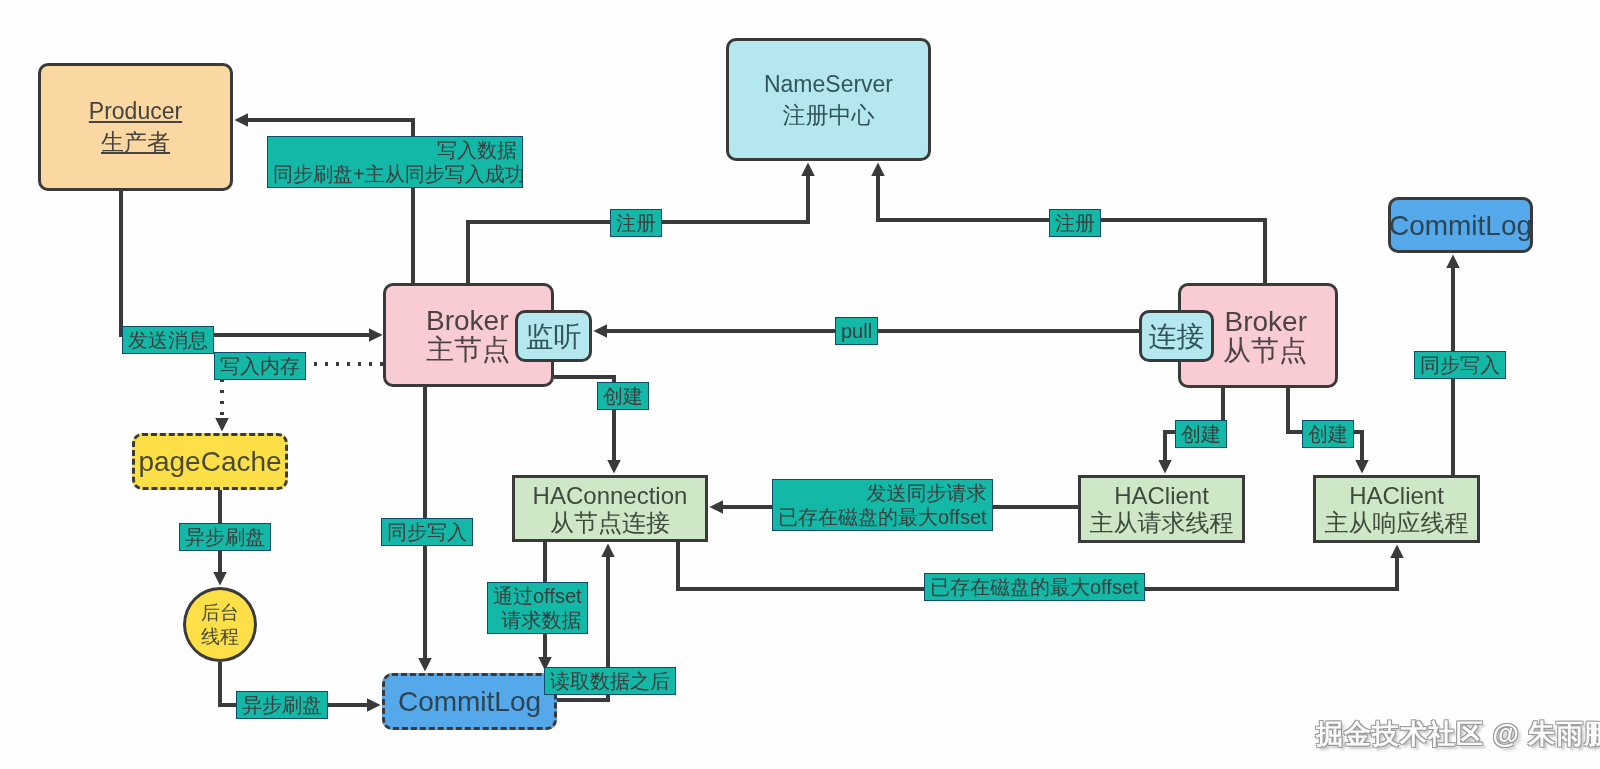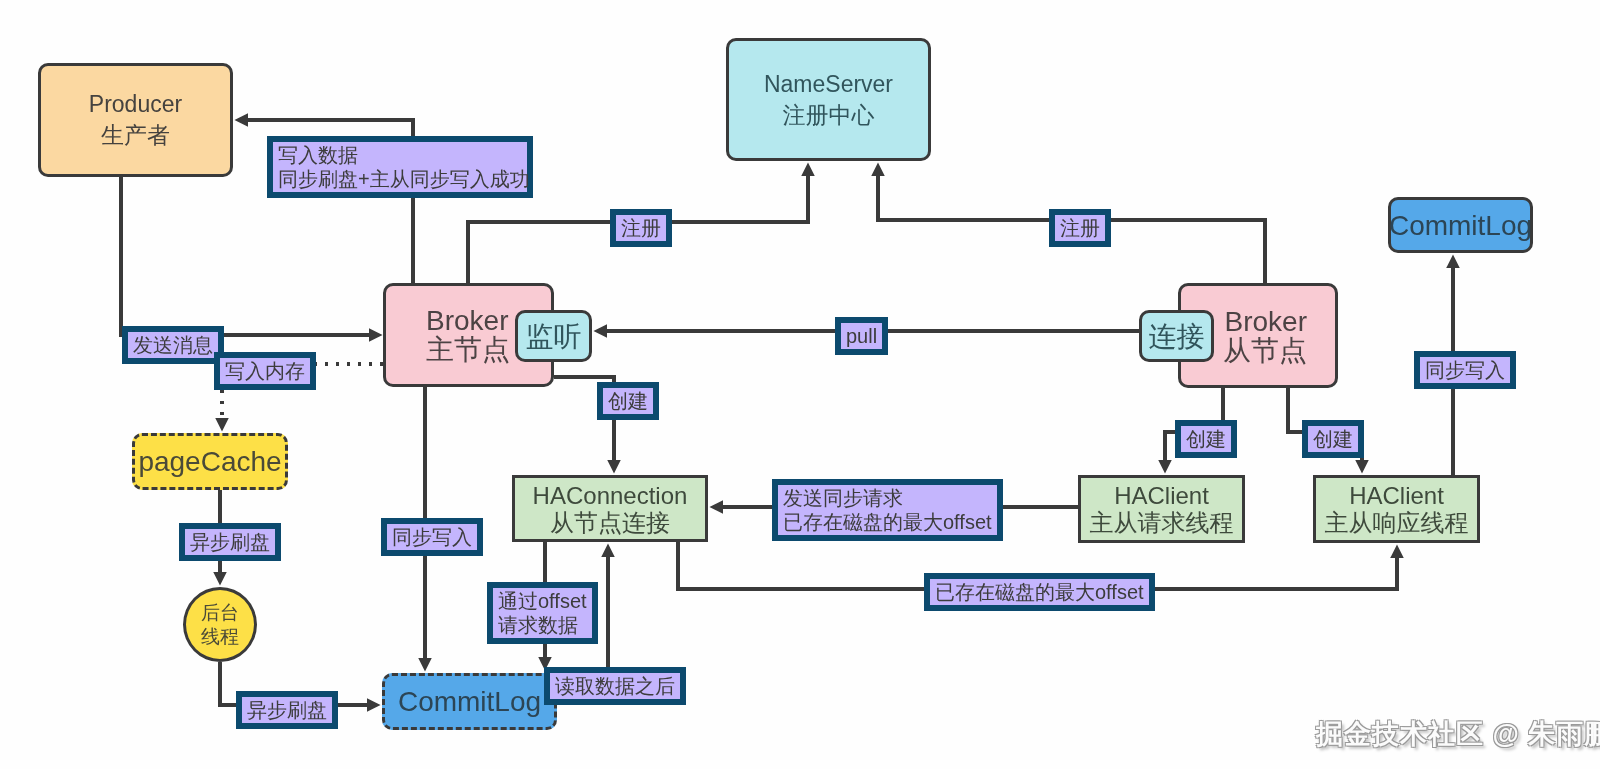--- a/index.html
+++ b/index.html
@@ -24,24 +24,24 @@
   .pink{background:#f9cbd3;color:#4c4344;}
   .blue{background:#55a8e9;color:#2c4555;}
   .yellow{background:#fde047;color:#4a4a38;}
   .green{background:#cee7c7;color:#3e4a3c;}
   .fs23{font-size:23px;line-height:31px;}
   .fs21{font-size:28px;line-height:29px;}
   .fs20{font-size:24px;line-height:27px;}
   .fs19{font-size:19px;line-height:24px;}
   .circle{border-radius:50%;}
   .edge-label{
-    position:absolute;z-index:4;background:#c4b5fd;
-    border:6px solid #0c4a6e;color:#3c3c3c;
+    position:absolute;z-index:4;background:#14b8a6;
+    border:1px solid #0c4a6e;color:#3c3c3c;
     font-size:20px;line-height:24px;padding:1px 5px;
-    text-align:left;white-space:nowrap;
+    text-align:right;white-space:nowrap;
   }
   #watermark{
     position:absolute;left:1316px;top:716px;z-index:5;
     font-size:27px;font-weight:bold;letter-spacing:1px;
     color:#fbfbfb;
     text-shadow:-1px -1px 0 #9a9a9a,1px -1px 0 #9a9a9a,-1px 1px 0 #9a9a9a,1px 1px 0 #9a9a9a,3px 3px 3px #bdbdbd;
     white-space:nowrap;
   }
 </style>
 </head>
@@ -69,21 +69,21 @@
       <path d="M1078,507 H721" marker-end="url(#ah)"></path>
       <path d="M545,542 V659" marker-end="url(#ah)"></path>
       <path d="M557,700 H608 V555" marker-end="url(#ah)"></path>
       <path d="M678,542 V589 H1397 V556" marker-end="url(#ah)"></path>
       <path d="M1223,388 V432 H1165 V462" marker-end="url(#ah)"></path>
       <path d="M1288,388 V432 H1362 V462" marker-end="url(#ah)"></path>
       <path d="M1453,475 V266" marker-end="url(#ah)"></path>
     </g>
   </svg>
 
-  <div class="node orange round fs23" style="left:38px;top:63px;width:195px;height:114px;">
+  <div class="node orange round fs23" style="left:38px;top:63px;width:195px;height:128px;text-decoration:underline;">
     <span>Producer</span>
     <span>生产者</span>
   </div>
 
   <div class="node cyan round fs23" style="left:726px;top:38px;width:205px;height:123px;">
     <span>NameServer</span>
     <span>注册中心</span>
   </div>
 
   <div class="node pink round fs21" style="left:383px;top:283px;width:171px;height:104px;align-items:flex-start;padding-left:40px;">

